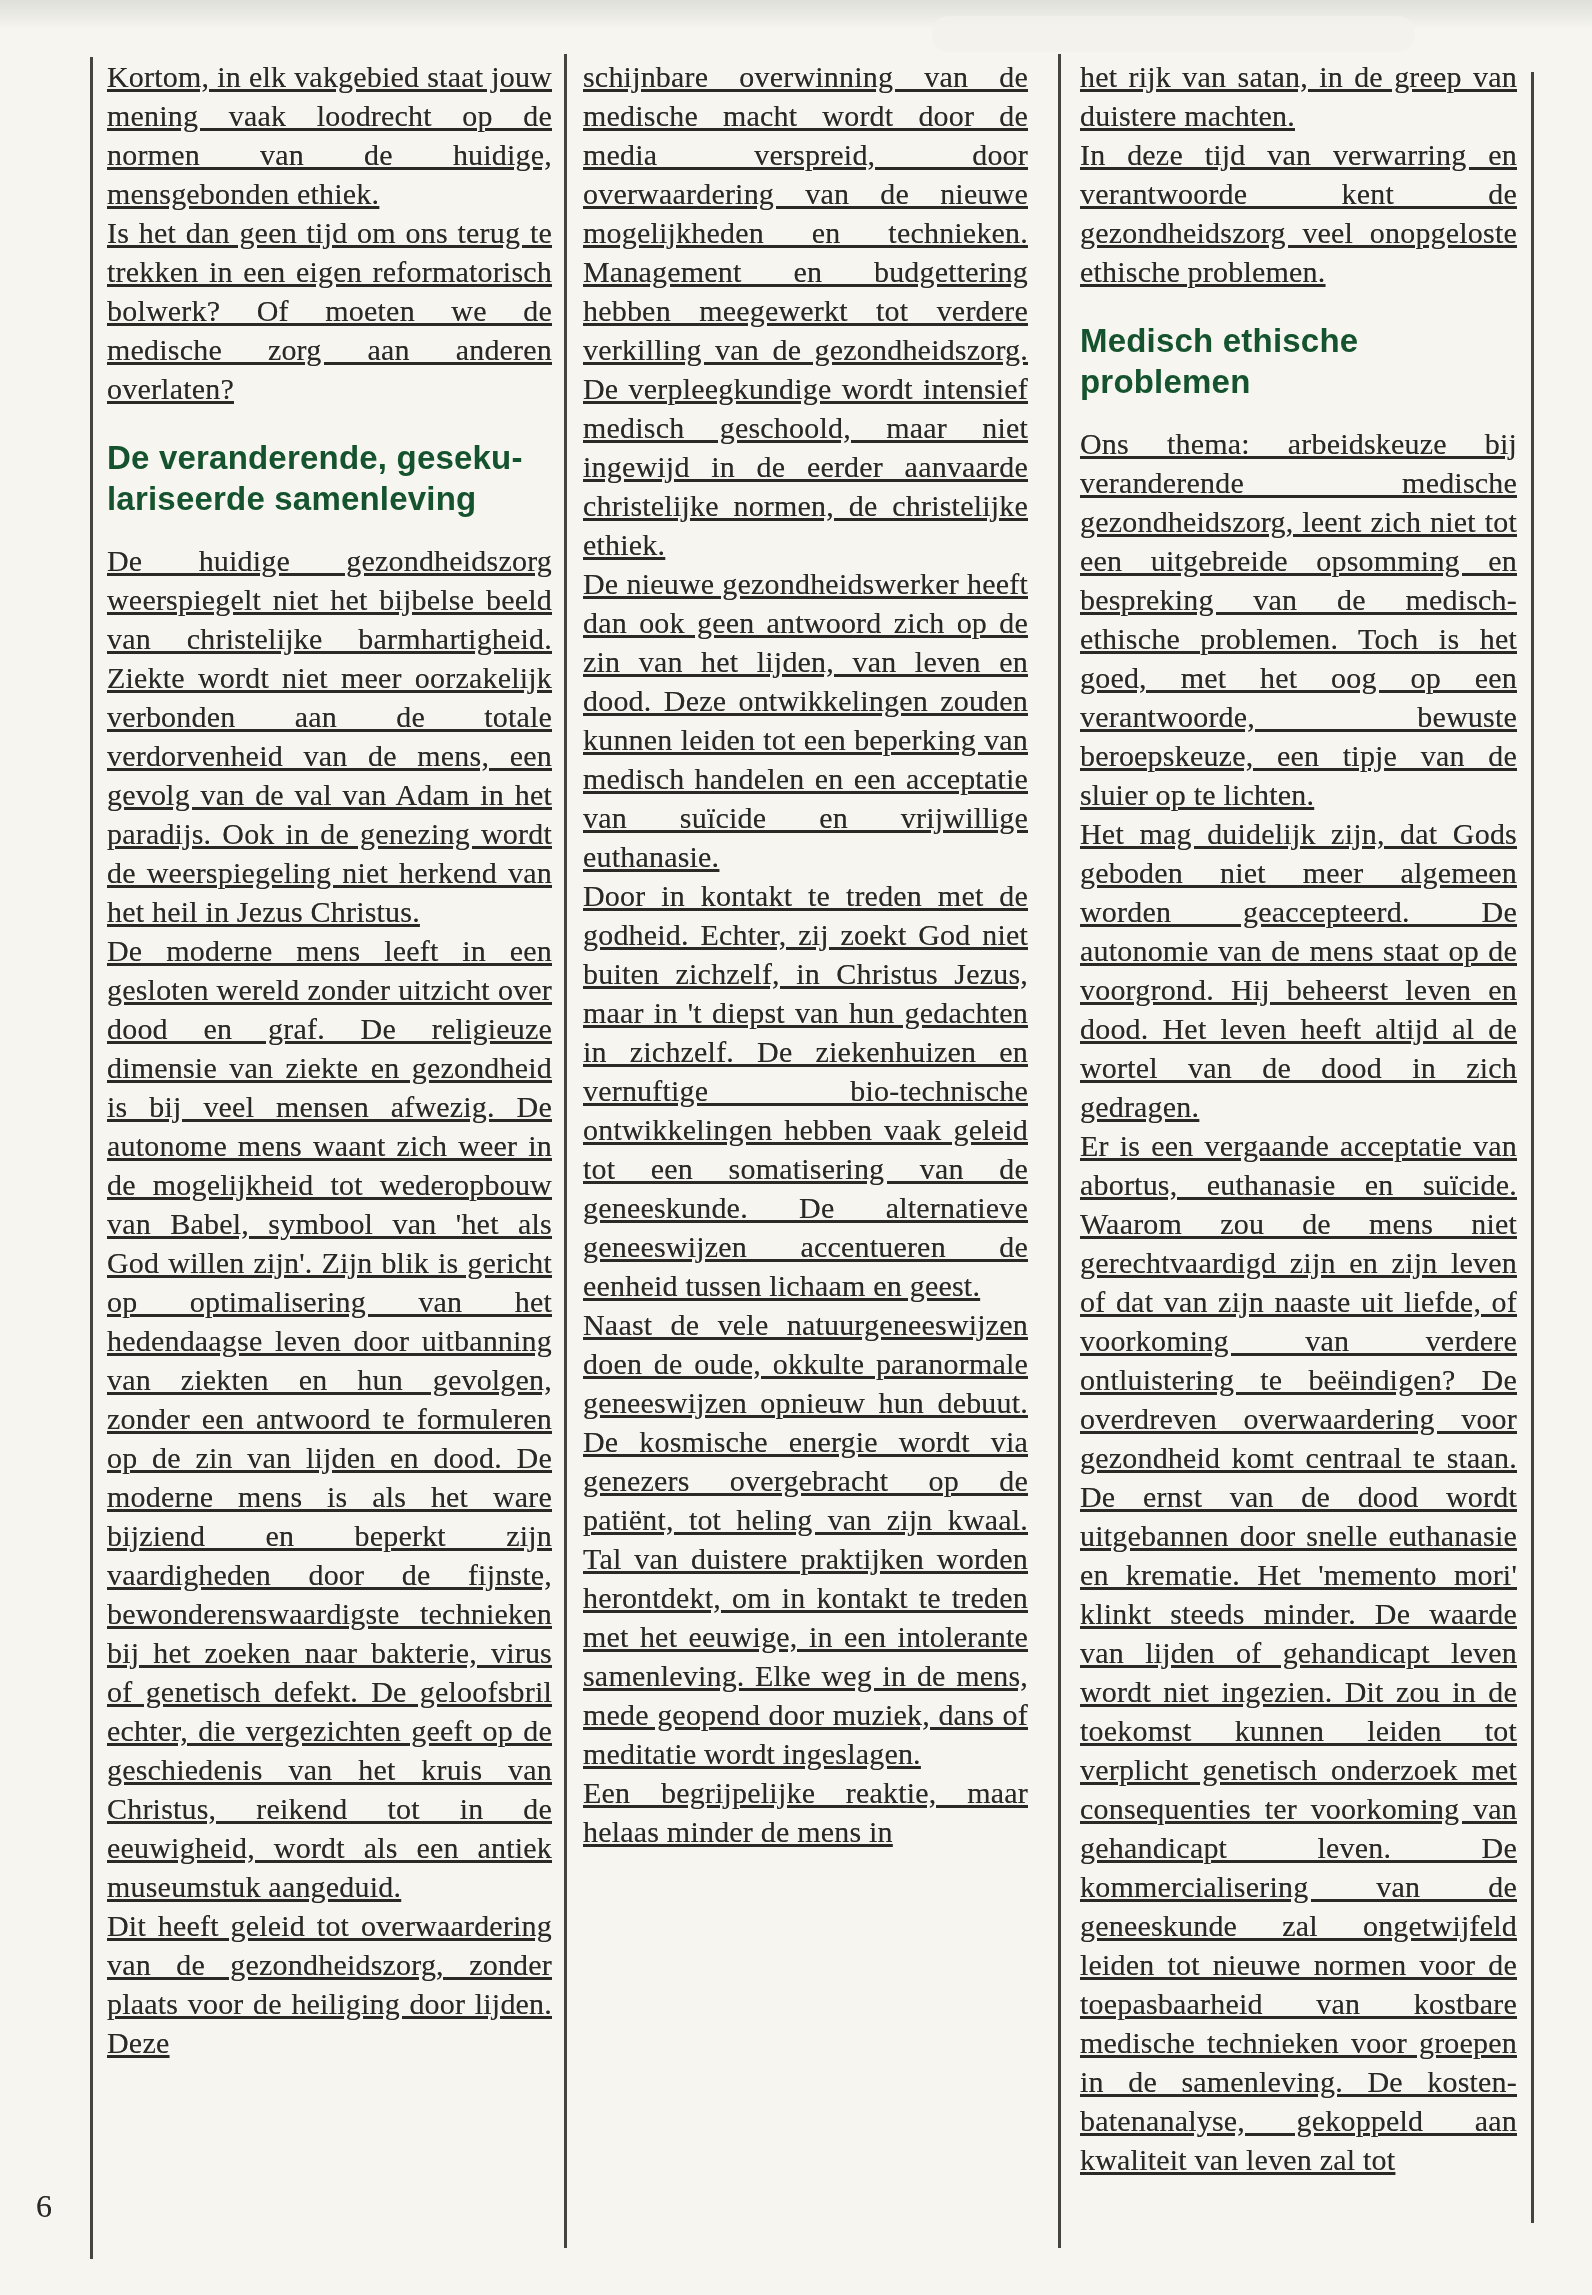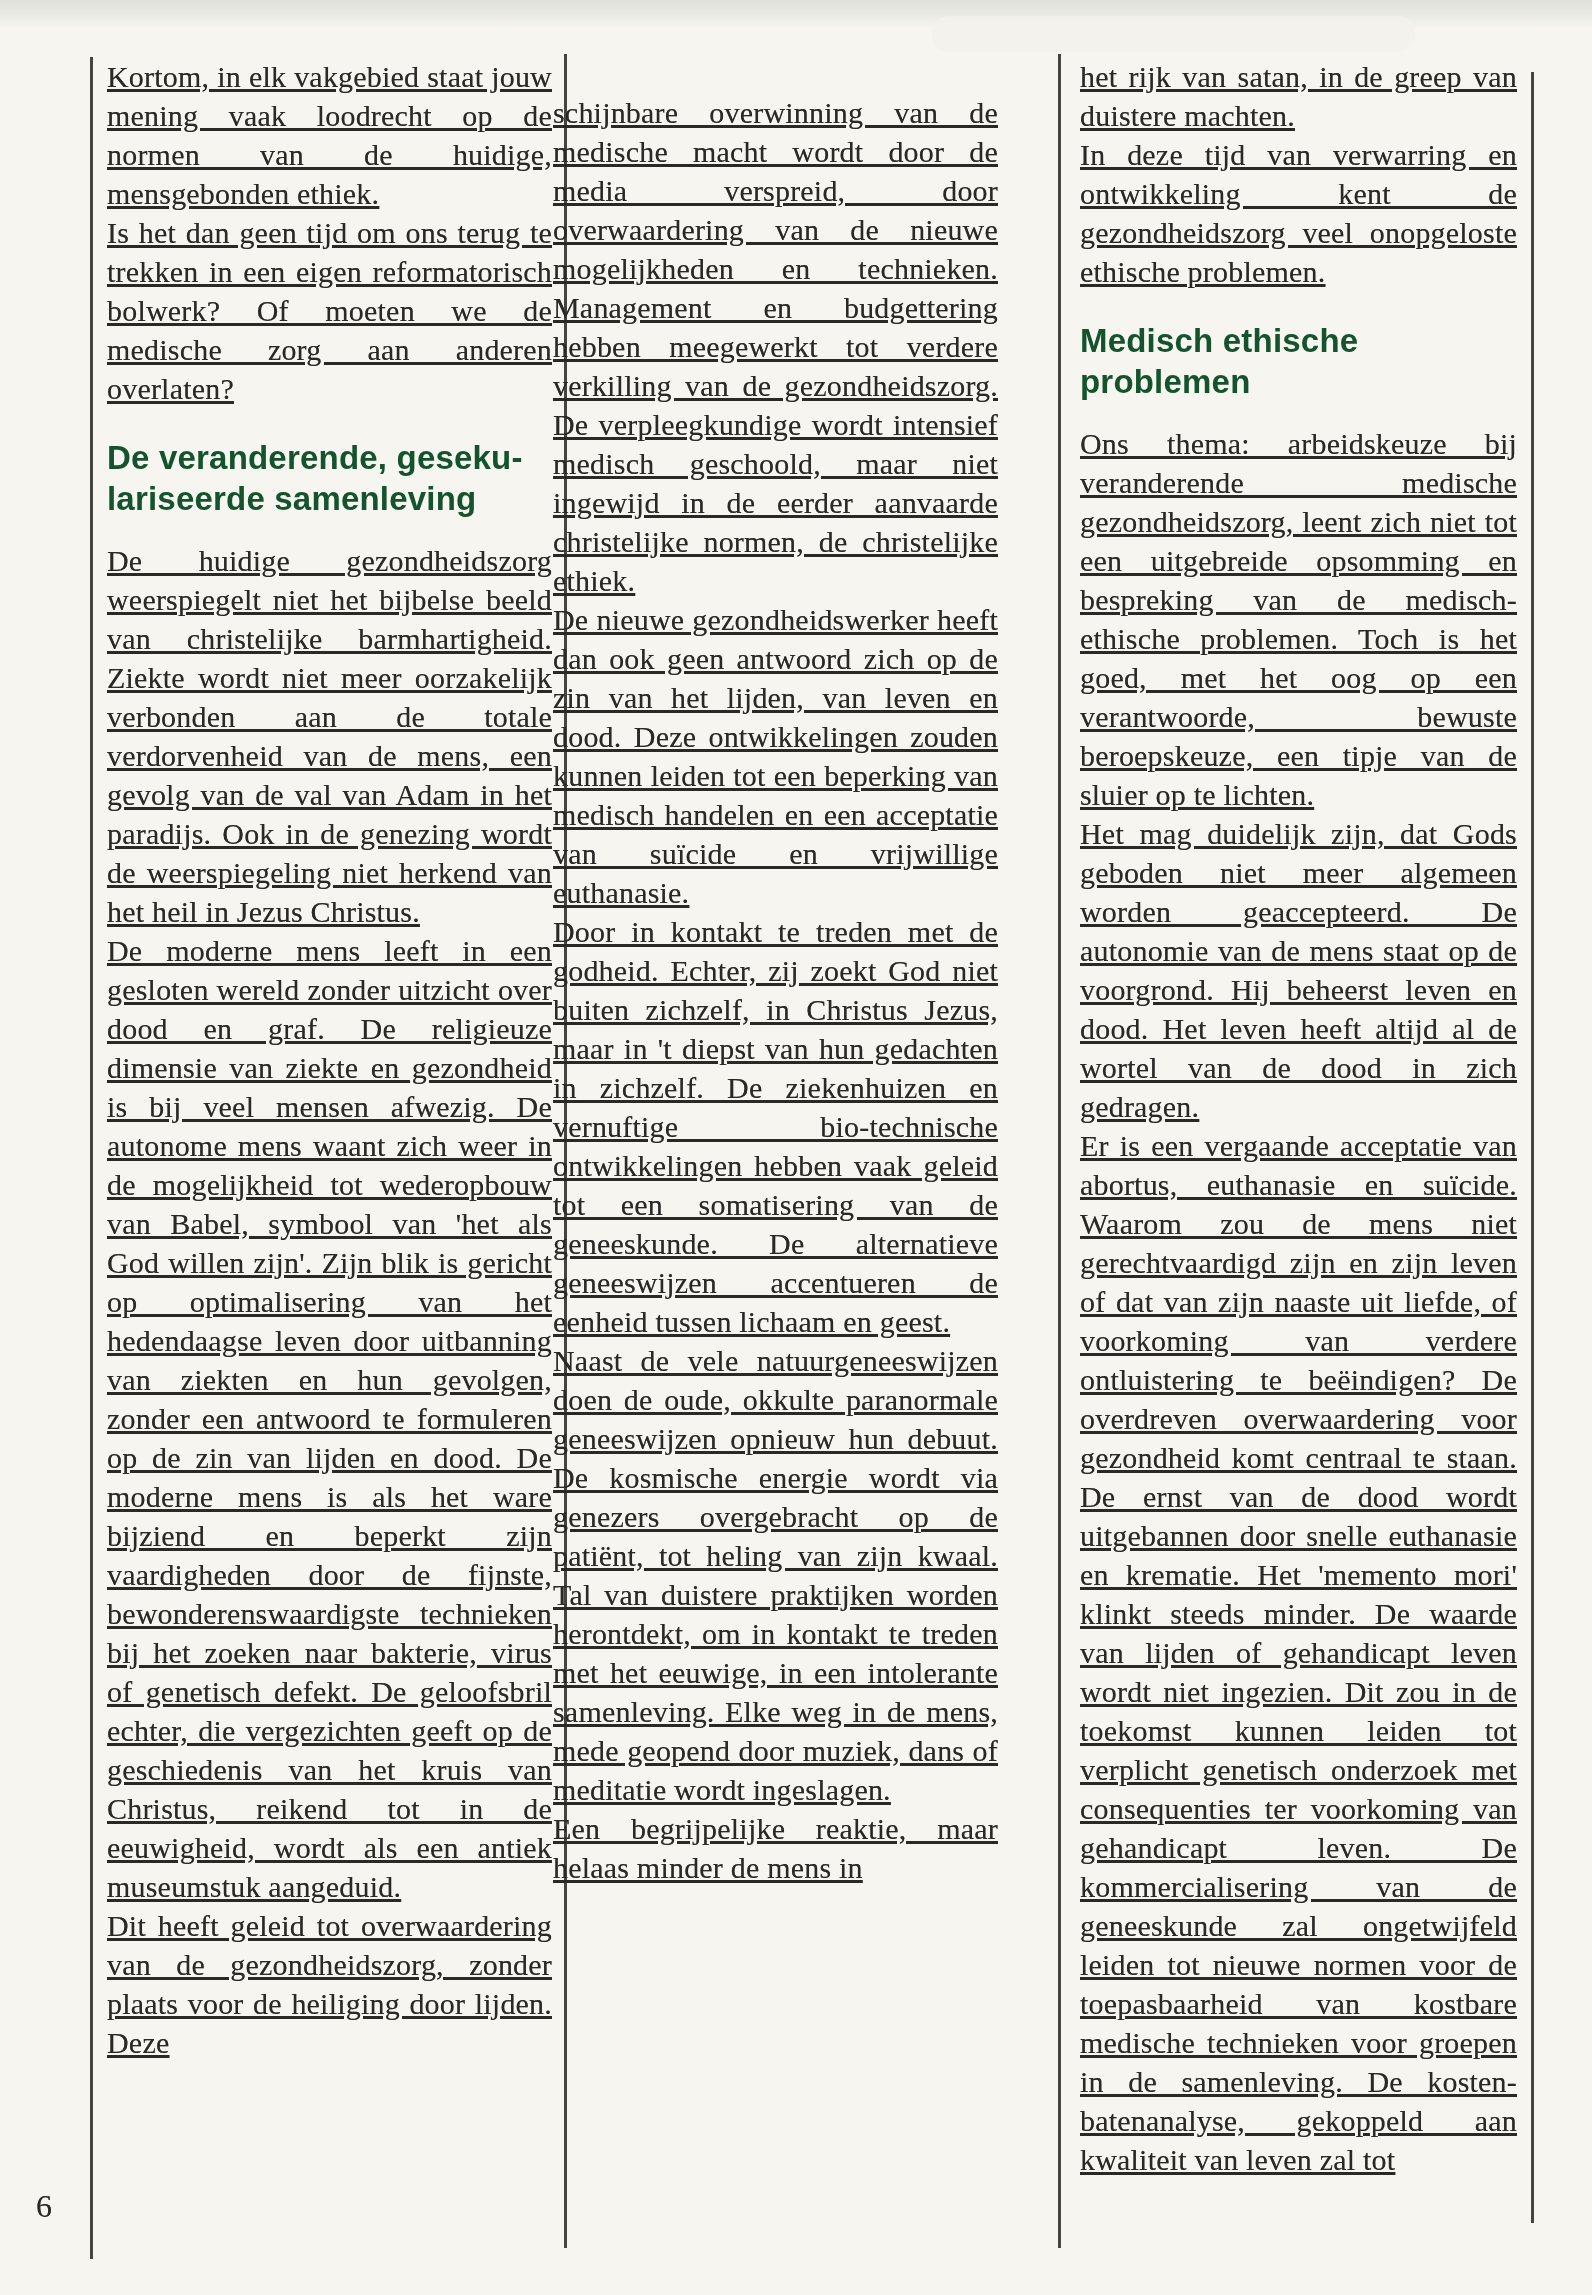--- a/index.html
+++ b/index.html
@@ -45,21 +45,21 @@
     width: 445px;
     color: #2a2926;
     font-size: 30px;
     line-height: 39px;
     letter-spacing: 0.2px;
     text-align: justify;
     text-shadow: 0 0 0.6px rgba(42, 41, 38, 0.55);
     hyphens: auto;
   }
   #col-1 { left: 107px; }
-  #col-2 { left: 553px; margin-top: 36px; }
+  #col-2 { left: 583px; }
   #col-3 { left: 1080px; width: 437px; }
   .col p {
     margin: 0;
     text-decoration: underline;
   }
   .col h2 {
     font-family: "Liberation Sans", "DejaVu Sans", sans-serif;
     font-weight: 700;
     color: #14532d;
     font-size: 33px;
@@ -102,21 +102,21 @@
   </div>
 <div class="col" id="col-2">
     <p>schijnbare overwinning van de medische macht wordt door de media verspreid, door overwaardering van de nieuwe mogelijkheden en technieken. Management en budgettering hebben meegewerkt tot verdere verkilling van de gezondheidszorg. De verpleegkundige wordt intensief medisch geschoold, maar niet ingewijd in de eerder aanvaarde christelijke normen, de christelijke ethiek.</p>
     <p>De nieuwe gezondheidswerker heeft dan ook geen antwoord zich op de zin van het lijden, van leven en dood. Deze ontwikkelingen zouden kunnen leiden tot een beperking van medisch handelen en een acceptatie van suïcide en vrijwillige euthanasie.</p>
     <p>Door in kontakt te treden met de godheid. Echter, zij zoekt God niet buiten zichzelf, in Christus Jezus, maar in 't diepst van hun gedachten in zichzelf. De ziekenhuizen en vernuftige bio-technische ontwikkelingen hebben vaak geleid tot een somatisering van de geneeskunde. De alternatieve geneeswijzen accentueren de eenheid tussen lichaam en geest.</p>
     <p>Naast de vele natuurgeneeswijzen doen de oude, okkulte paranormale geneeswijzen opnieuw hun debuut. De kosmische energie wordt via genezers overgebracht op de patiënt, tot heling van zijn kwaal. Tal van duistere praktijken worden herontdekt, om in kontakt te treden met het eeuwige, in een intolerante samenleving. Elke weg in de mens, mede geopend door muziek, dans of meditatie wordt ingeslagen.</p>
     <p>Een begrijpelijke reaktie, maar helaas minder de mens in</p>
   </div>
 <div class="col" id="col-3">
     <p>het rijk van satan, in de greep van duistere machten.</p>
-    <p>In deze tijd van verwarring en ontwikkeling kent de gezondheidszorg veel onopgeloste ethische problemen.</p>
+    <p>In deze tijd van verwarring en verantwoorde kent de gezondheidszorg veel onopgeloste ethische problemen.</p>
     <h2>Medisch ethische
 problemen</h2>
     <p>Ons thema: arbeidskeuze bij veranderende medische gezondheidszorg, leent zich niet tot een uitgebreide opsomming en bespreking van de medisch-ethische problemen. Toch is het goed, met het oog op een verantwoorde, bewuste beroepskeuze, een tipje van de sluier op te lichten.</p>
     <p>Het mag duidelijk zijn, dat Gods geboden niet meer algemeen worden geaccepteerd. De autonomie van de mens staat op de voorgrond. Hij beheerst leven en dood. Het leven heeft altijd al de wortel van de dood in zich gedragen.</p>
     <p>Er is een vergaande acceptatie van abortus, euthanasie en suïcide. Waarom zou de mens niet gerechtvaardigd zijn en zijn leven of dat van zijn naaste uit liefde, of voorkoming van verdere ontluistering te beëindigen? De overdreven overwaardering voor gezondheid komt centraal te staan. De ernst van de dood wordt uitgebannen door snelle euthanasie en krematie. Het 'memento mori' klinkt steeds minder. De waarde van lijden of gehandicapt leven wordt niet ingezien. Dit zou in de toekomst kunnen leiden tot verplicht genetisch onderzoek met consequenties ter voorkoming van gehandicapt leven. De kommercialisering van de geneeskunde zal ongetwijfeld leiden tot nieuwe normen voor de toepasbaarheid van kostbare medische technieken voor groepen in de samenleving. De kosten-batenanalyse, gekoppeld aan kwaliteit van leven zal tot</p>
   </div>
 
 <div class="page-number">6</div>
 
 

